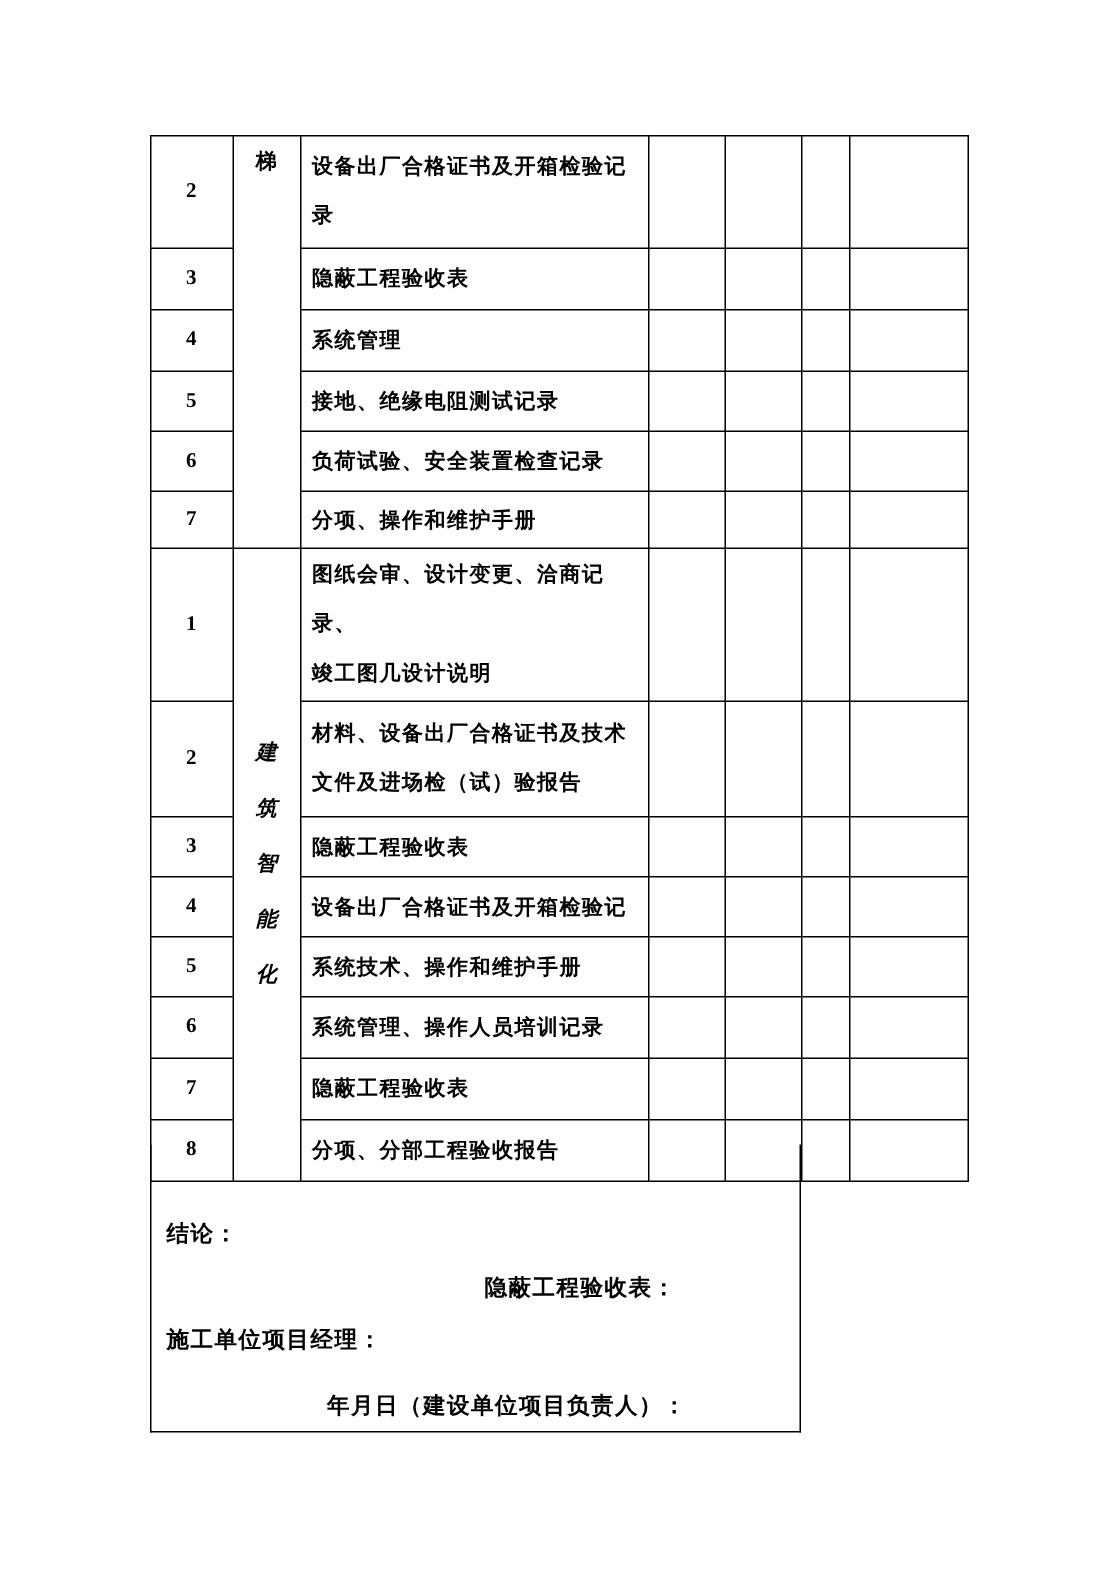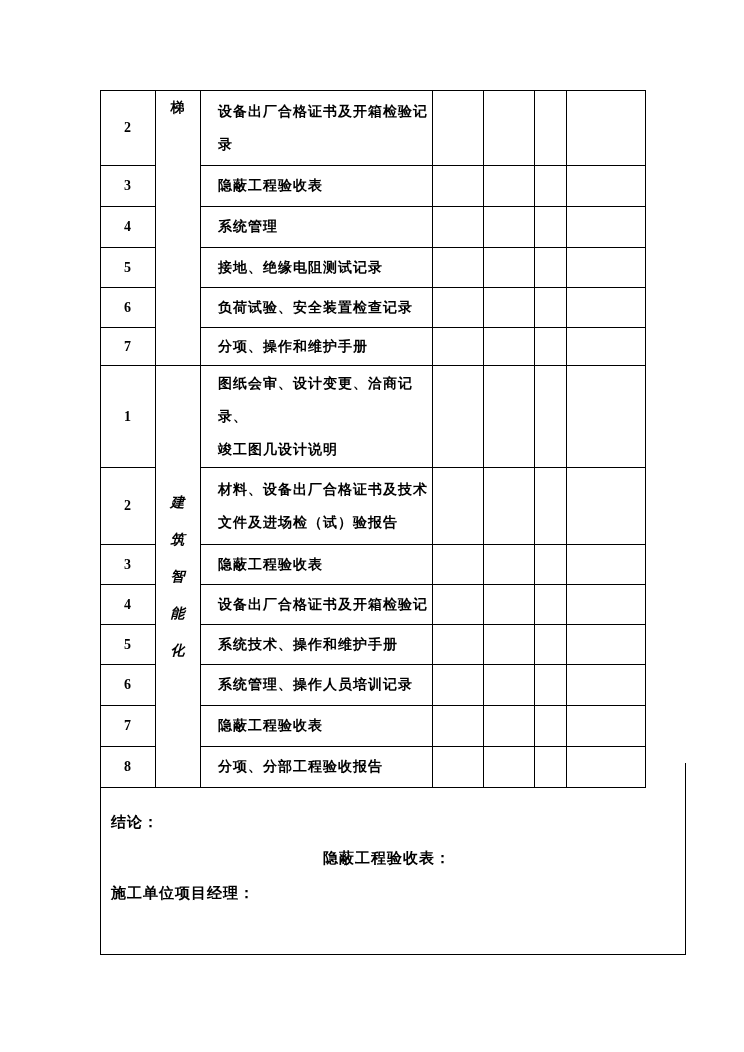--- a/index.html
+++ b/index.html
@@ -41,32 +41,32 @@
   }
   td.cat-vertical{
     vertical-align:middle;
     padding:0 14px;
     word-break:break-all;
     line-height:37px;
     text-align:center;
     font-style:italic;
   }
   td.desc{
-    padding-left:17px;
+    padding-left:7px;
     vertical-align:middle;
   }
   td.multiline{
     white-space:pre-line;
     line-height:33px;
   }
   .footer-box{
     position:absolute;
     left:100px;
     top:763px;
-    width:586px;
+    width:434px;
     height:192px;
     border-left:1px solid #000;
     border-right:1px solid #000;
     border-bottom:1px solid #000;
     box-sizing:border-box;
     padding-left:29px;
   }
   .footer-line{
     position:absolute;
     font-size:15px;
@@ -214,15 +214,16 @@
         <td class="blank"></td>
         <td class="blank"></td>
       </tr>
     </tbody>
   </table>
 
   <div class="footer-box">
     <div class="footer-line fl-conclusion">结论：</div>
     <div class="footer-line fl-supervisor">隐蔽工程验收表：</div>
     <div class="footer-line fl-manager">施工单位项目经理：</div>
+    <div class="footer-line fl-date">年月日（建设单位项目负责人）：</div>
   </div>
 
 </div>
 
 </body></html>

